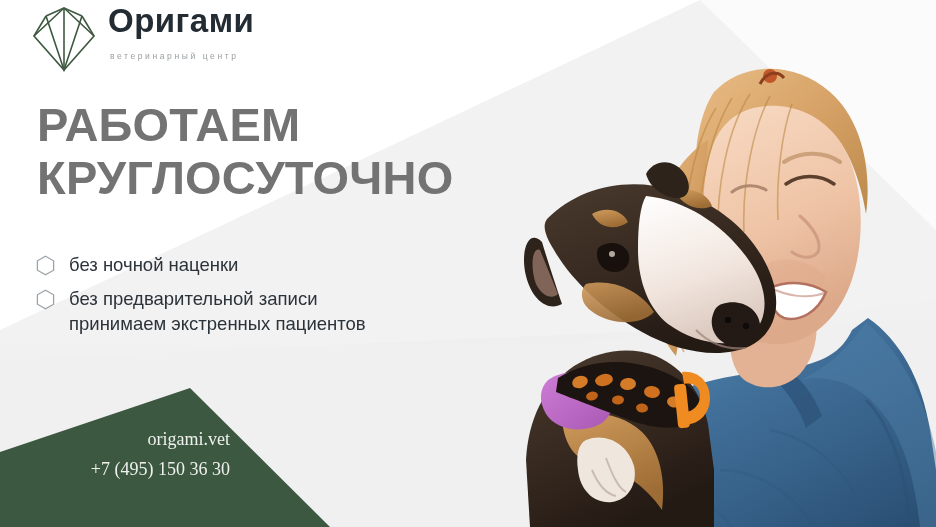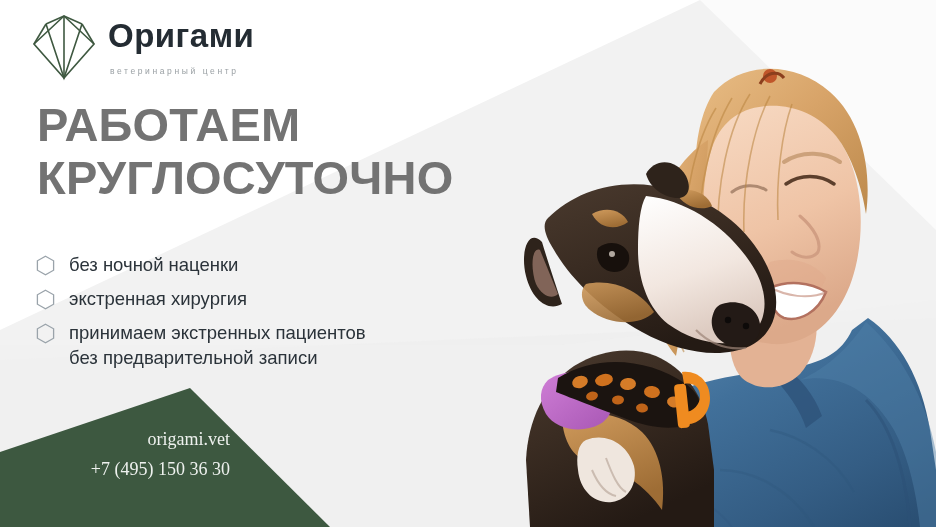--- a/index.html
+++ b/index.html
@@ -39,21 +39,21 @@
   }
 
   
   .contact-shape{
     position:absolute;left:0;top:0;width:936px;height:527px;
     clip-path:polygon(0 452px, 190px 388px, 330px 527px, 0 527px);
     z-index:6;
   }
 
   
-  .logo{position:absolute;left:30px;top:12px;display:flex;align-items:center;z-index:12;}
+  .logo{position:absolute;left:30px;top:4px;display:flex;z-index:12;}
   .logo-mark{width:68px;height:70px;flex:0 0 auto;}
   .logo-text{margin-left:10px;display:flex;flex-direction:column;}
   .logo-word{
     font-size:33px;font-weight:700;letter-spacing:.5px;
     color:#242c33;line-height:1;
   }
   .logo-tagline{
     margin-top:14px;margin-left:2px;
     font-size:8.5px;letter-spacing:2.6px;color:#9aa0a4;
     text-transform:lowercase;
@@ -354,34 +354,26 @@
 
     <div class="feature">
       <svg class="hexagon" viewBox="0 0 19 21">
         <polygon points="9.5,1.2 17.6,5.8 17.6,15.2 9.5,19.8 1.4,15.2 1.4,5.8" fill="none" stroke="#9aa3aa" stroke-width="1.3"></polygon>
       </svg>
       <div class="feature-text">
         <span class="ln">без ночной наценки</span>
       </div>
     </div>
 
+
     <div class="feature">
       <svg class="hexagon" viewBox="0 0 19 21">
         <polygon points="9.5,1.2 17.6,5.8 17.6,15.2 9.5,19.8 1.4,15.2 1.4,5.8" fill="none" stroke="#9aa3aa" stroke-width="1.3"></polygon>
       </svg>
       <div class="feature-text">
-        <span class="ln">экстренная хирургия</span>
+        <span class="ln">без предварительной записи</span>
+        <span class="ln">принимаем экстренных пациентов</span>
       </div>
     </div>
 
-    <div class="feature">
-      <svg class="hexagon" viewBox="0 0 19 21">
-        <polygon points="9.5,1.2 17.6,5.8 17.6,15.2 9.5,19.8 1.4,15.2 1.4,5.8" fill="none" stroke="#9aa3aa" stroke-width="1.3"></polygon>
-      </svg>
-      <div class="feature-text">
-        <span class="ln">принимаем экстренных пациентов</span>
-        <span class="ln">без предварительной записи</span>
-      </div>
-    </div>
-
   </div>
 
 </div>
 
 </body></html>

